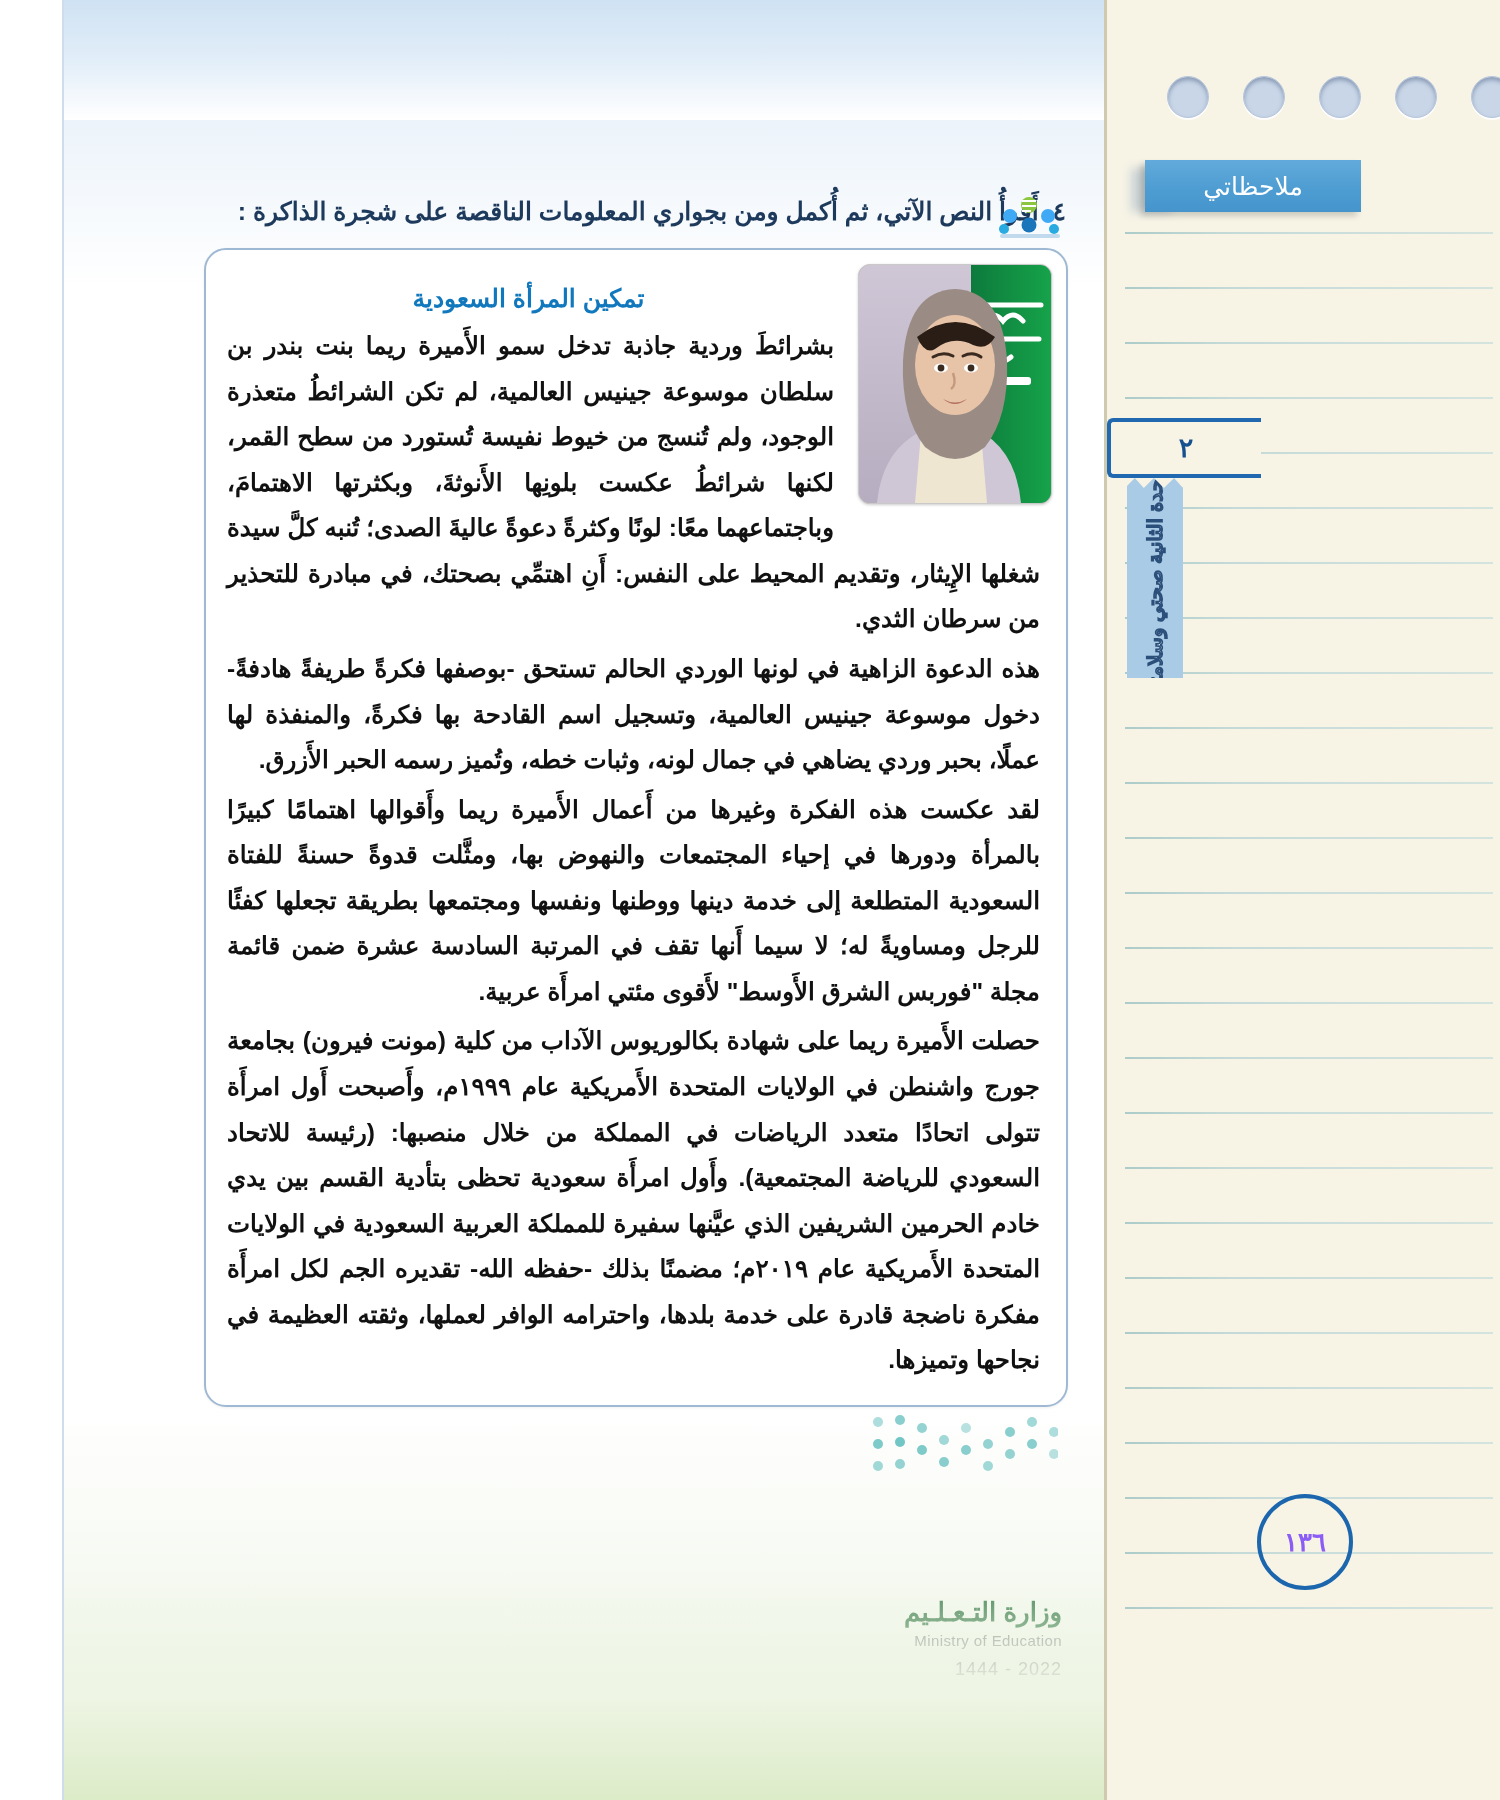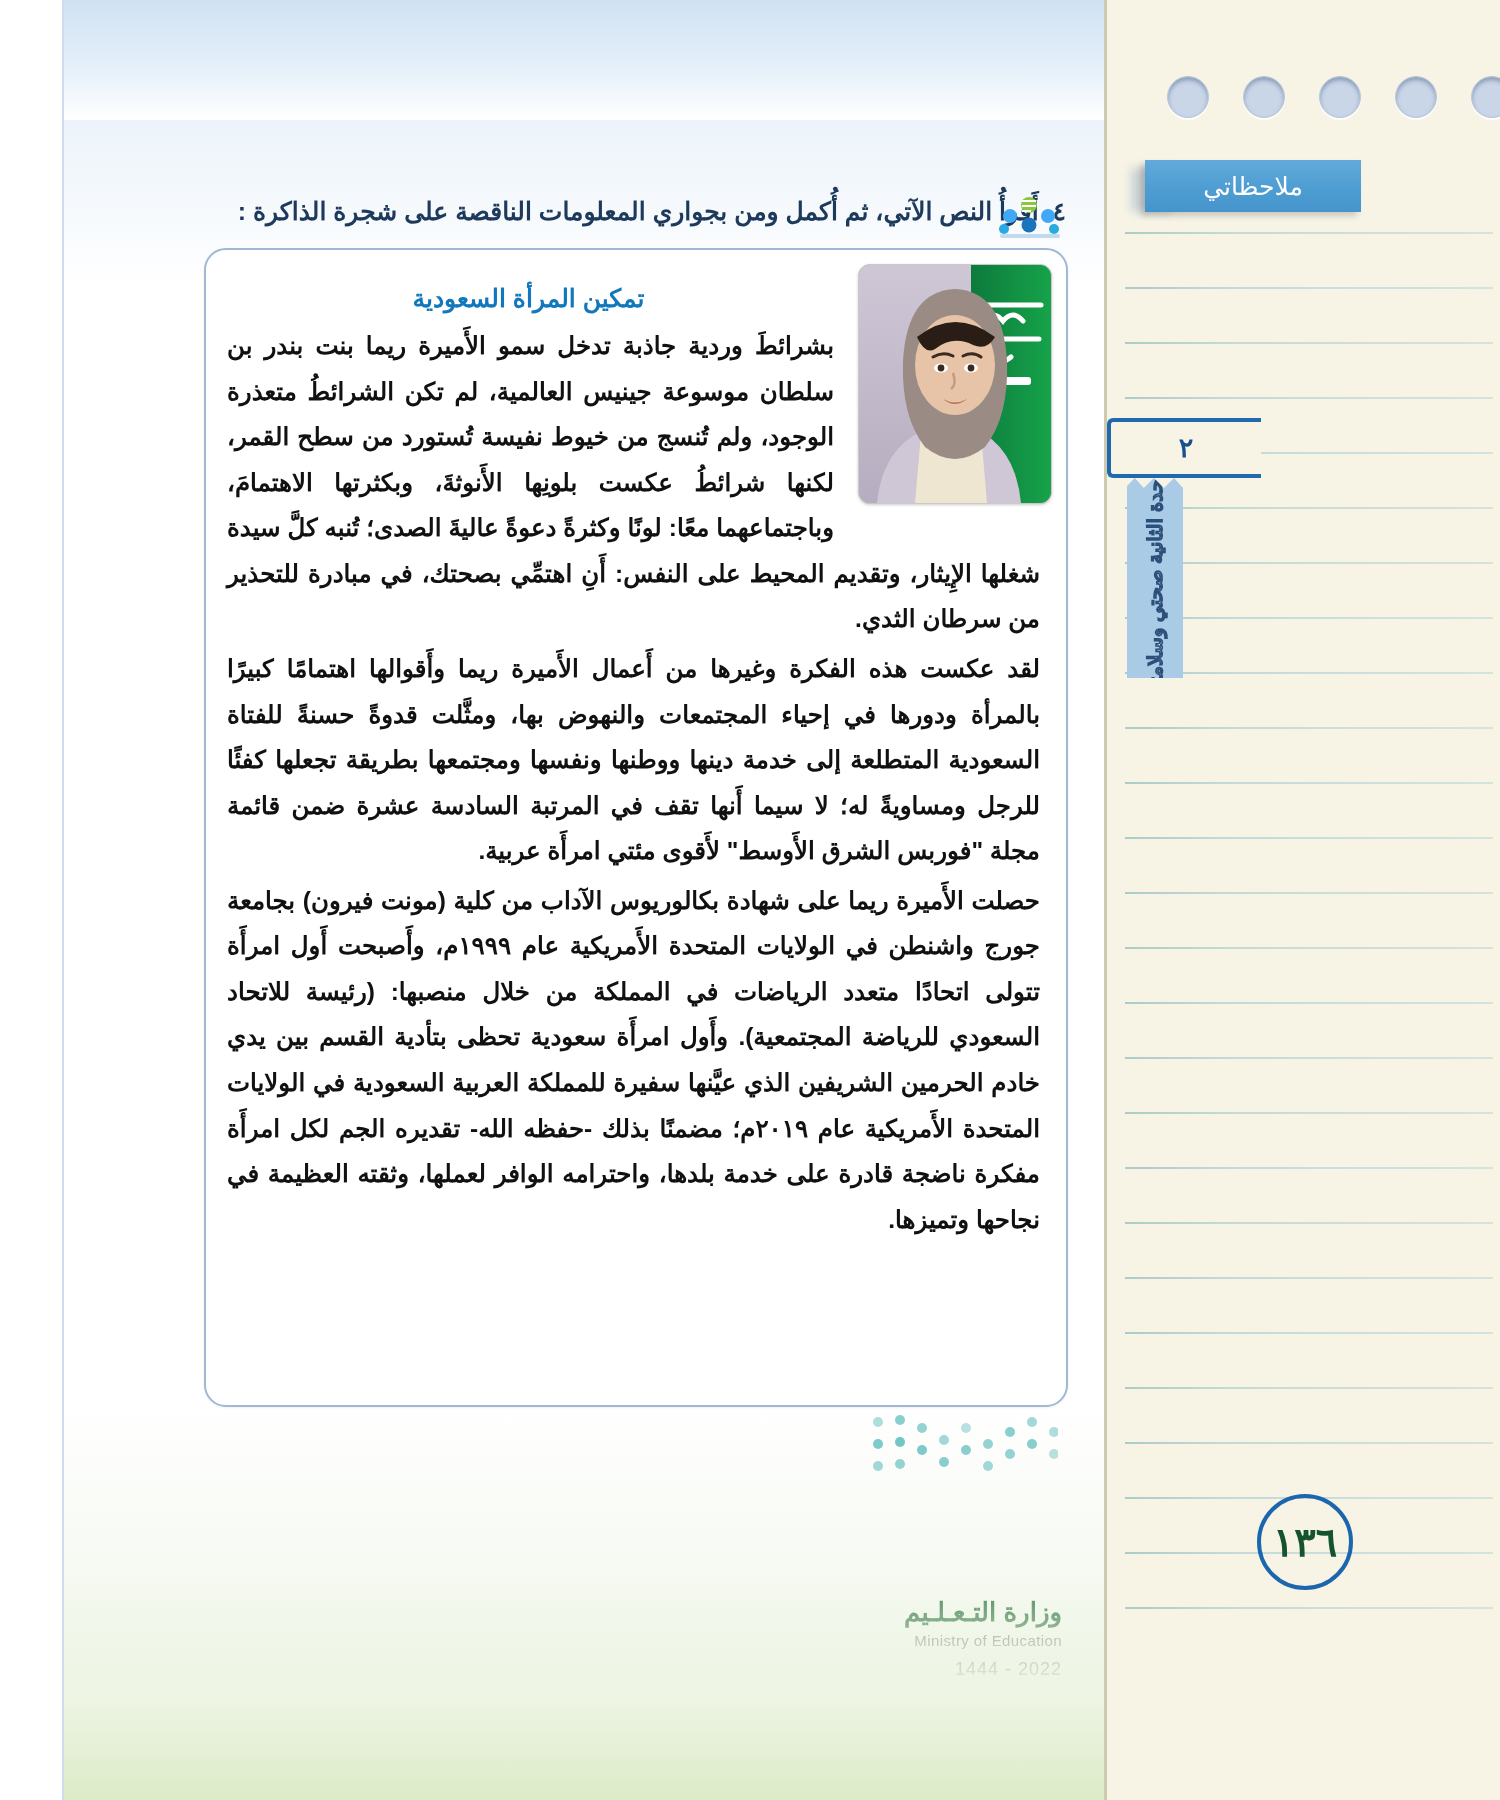--- a/index.html
+++ b/index.html
@@ -94,21 +94,21 @@
   }
 
   
   .page-num{
     position:absolute;bottom:210px;left:0;right:0;display:flex;justify-content:center;
   }
   .page-num-circle{
     width:88px;height:88px;border-radius:50%;
     border:4px solid #1c66ae;
     display:flex;align-items:center;justify-content:center;
-    color:#14532d;font-size:40px;font-weight:bold;
+    color:#8b5cf6;font-size:26px;font-weight:bold;
   }
 
   
   .instruction{
     position:absolute;top:158px;right:40px;left:36px;
     text-align:right;
     color:#1d3a5c;font-size:25px;font-weight:bold;
     direction:rtl;line-height:1.4;margin-top:36px;
   }
   .group-icon{
@@ -224,20 +224,21 @@
             <circle cx="82" cy="103" r="3.4" fill="#3b2a1e"></circle>
             <circle cx="112" cy="103" r="3.4" fill="#3b2a1e"></circle>
             <path d="M94 108 q4 12 -2 16" stroke="#c59a7c" stroke-width="2.5" fill="none"></path>
             <path d="M84 134 q12 7 24 0 q-12 10 -24 0z" fill="#b4705f"></path>
           </svg>
         </div>
 
         <div class="article-title">تمكين المرأة السعودية</div>
 
         <div class="para wrap-photo"><span class="float-box" style="float: right; width: 206px; height: 196px;"></span>بشرائطَ وردية جاذبة تدخل سمو الأَميرة ريما بنت بندر بن سلطان موسوعة جينيس العالمية، لم تكن الشرائطُ متعذرة الوجود، ولم تُنسج من خيوط نفيسة تُستورد من سطح القمر، لكنها شرائطُ عكست بلونِها الأَنوثةَ، وبكثرتها الاهتمامَ، وباجتماعهما معًا: لونًا وكثرةً دعوةً عاليةَ الصدى؛ تُنبه كلَّ سيدة شغلها الإِيثار، وتقديم المحيط على النفس: أَنِ اهتمِّي بصحتك، في مبادرة للتحذير من سرطان الثدي.</div>
+        <div class="para">هذه الدعوة الزاهية في لونها الوردي الحالم تستحق -بوصفها فكرةً طريفةً هادفةً-دخول موسوعة جينيس العالمية، وتسجيل اسم القادحة بها فكرةً، والمنفذة لها عملًا، بحبر وردي يضاهي في جمال لونه، وثبات خطه، وتُميز رسمه الحبر الأَزرق.</div>
         <div class="para">لقد عكست هذه الفكرة وغيرها من أَعمال الأَميرة ريما وأَقوالها اهتمامًا كبيرًا بالمرأة ودورها في إحياء المجتمعات والنهوض بها، ومثَّلت قدوةً حسنةً للفتاة السعودية المتطلعة إلى خدمة دينها ووطنها ونفسها ومجتمعها بطريقة تجعلها كفئًا للرجل ومساويةً له؛ لا سيما أَنها تقف في المرتبة السادسة عشرة ضمن قائمة مجلة "فوربس الشرق الأَوسط" لأَقوى مئتي امرأَة عربية.</div>
         <div class="para">حصلت الأَميرة ريما على شهادة بكالوريوس الآداب من كلية (مونت فيرون) بجامعة جورج واشنطن في الولايات المتحدة الأَمريكية عام ١٩٩٩م، وأَصبحت أَول امرأَة تتولى اتحادًا متعدد الرياضات في المملكة من خلال منصبها: (رئيسة للاتحاد السعودي للرياضة المجتمعية). وأَول امرأَة سعودية تحظى بتأدية القسم بين يدي خادم الحرمين الشريفين الذي عيَّنها سفيرة للمملكة العربية السعودية في الولايات المتحدة الأَمريكية عام ٢٠١٩م؛ مضمنًا بذلك -حفظه الله- تقديره الجم لكل امرأَة مفكرة ناضجة قادرة على خدمة بلدها، واحترامه الوافر لعملها، وثقته العظيمة في نجاحها وتميزها.</div>
 
       </div>
     </div>
 
     <div class="dots" style="position:absolute;bottom:330px;right:48px;">
       <svg width="190" height="64" viewBox="0 0 190 64">
         <g fill="#16a0a0">
           <circle cx="10" cy="12" r="5" opacity=".35"></circle>

